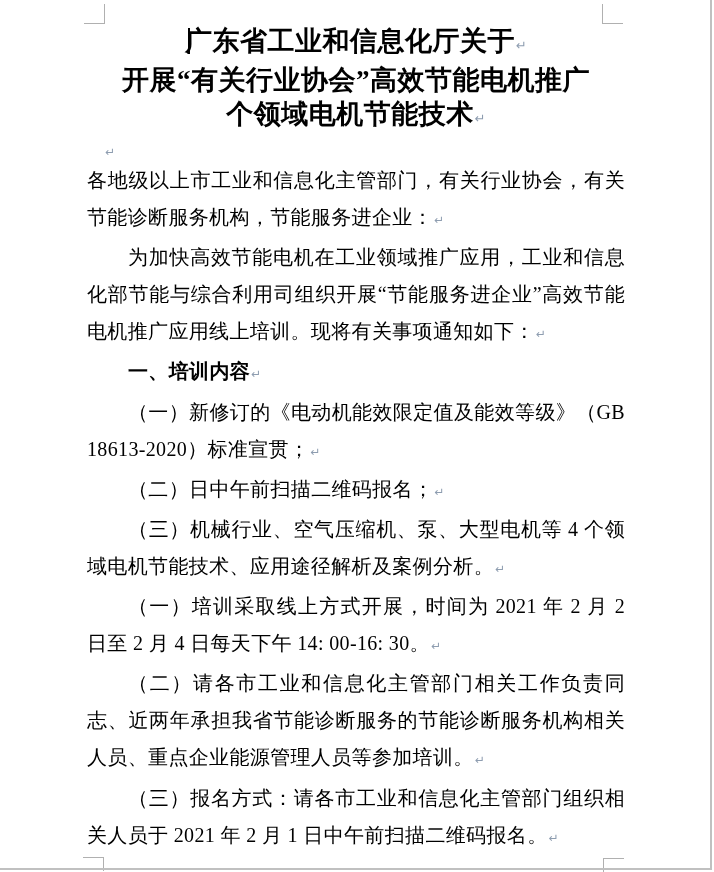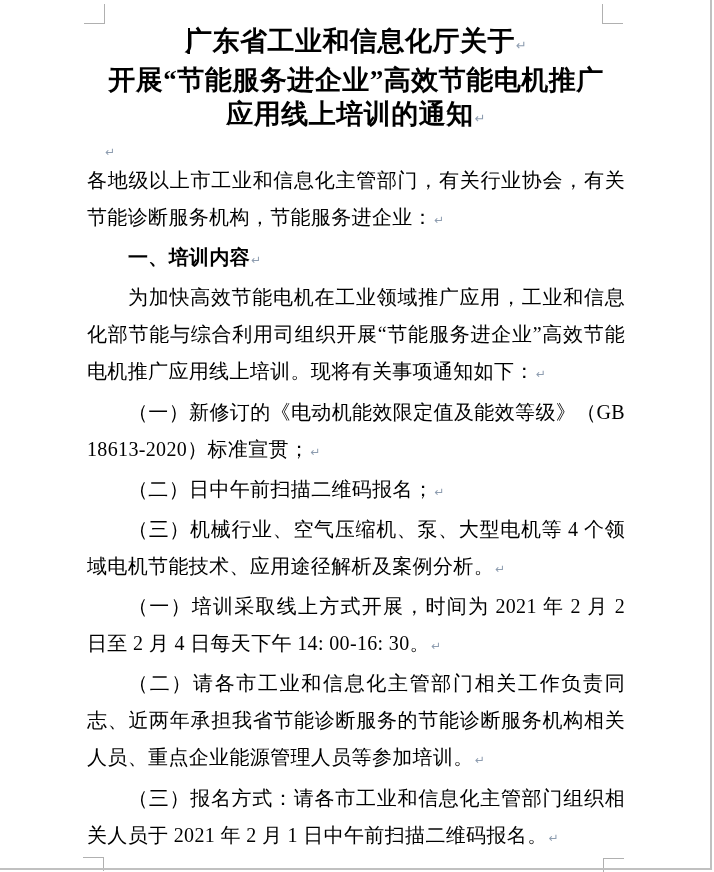--- a/index.html
+++ b/index.html
@@ -83,29 +83,29 @@
   <div class="crop crop-br"></div>
 
   <div class="edge-right"></div>
   <div class="edge-bottom"></div>
 
   <div class="content">
 
     <div class="title">
       <span class="caret"></span>
       <div class="title-line"><span>广东省工业和信息化厅关于</span><span class="pmark">↵</span></div>
-      <div class="title-line"><span>开展“节能服务进企业”高效节能电机推广</span></div>
-      <div class="title-line"><span>应用线上培训的通知</span><span class="pmark">↵</span></div>
+      <div class="title-line"><span>开展“有关行业协会”高效节能电机推广</span></div>
+      <div class="title-line"><span>个领域电机节能技术</span><span class="pmark">↵</span></div>
     </div>
 
     <div id="doc-body">
         <div class="empty-line"><span class="pmark">↵</span></div>
         <div class="block salutation"><span>各地级以上市工业和信息化主管部门，有关行业协会，有关节能诊断服务机构，节能服务进企业：</span><span class="pmark">↵</span></div>
+        <div class="block para"><span>为加快高效节能电机在工业领域推广应用，工业和信息化部节能与综合利用司组织开展“节能服务进企业”高效节能电机推广应用线上培训。现将有关事项通知如下：</span><span class="pmark">↵</span></div>
         <div class="block heading"><span>一、培训内容</span><span class="pmark">↵</span></div>
-        <div class="block para"><span>为加快高效节能电机在工业领域推广应用，工业和信息化部节能与综合利用司组织开展“节能服务进企业”高效节能电机推广应用线上培训。现将有关事项通知如下：</span><span class="pmark">↵</span></div>
         <div class="block para"><span>（一）新修订的《电动机能效限定值及能效等级》（GB 18613-2020）标准宣贯；</span><span class="pmark">↵</span></div>
         <div class="block para"><span>（二）日中午前扫描二维码报名；</span><span class="pmark">↵</span></div>
         <div class="block para"><span>（三）机械行业、空气压缩机、泵、大型电机等 4 个领域电机节能技术、应用途径解析及案例分析。</span><span class="pmark">↵</span></div>
         <div class="block para"><span>（一）培训采取线上方式开展，时间为 2021 年 2 月 2 日至 2 月 4 日每天下午 14: 00-16: 30。</span><span class="pmark">↵</span></div>
         <div class="block para"><span>（二）请各市工业和信息化主管部门相关工作负责同志、近两年承担我省节能诊断服务的节能诊断服务机构相关人员、重点企业能源管理人员等参加培训。</span><span class="pmark">↵</span></div>
         <div class="block para"><span>（三）报名方式：请各市工业和信息化主管部门组织相关人员于 2021 年 2 月 1 日中午前扫描二维码报名。</span><span class="pmark">↵</span></div>
       </div>
 
   </div>
 </div>

